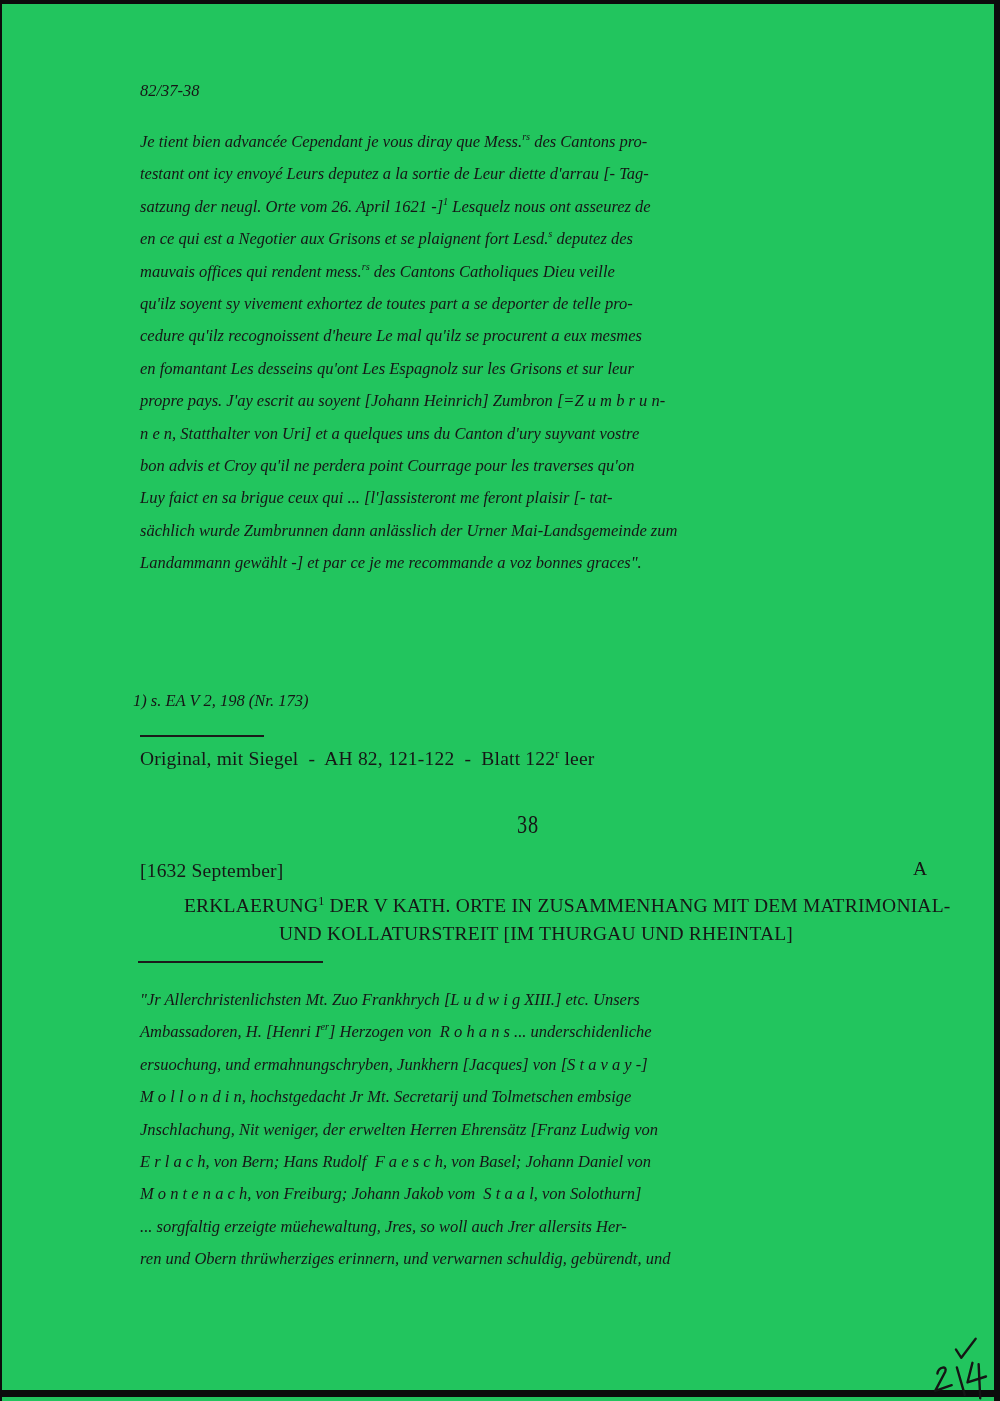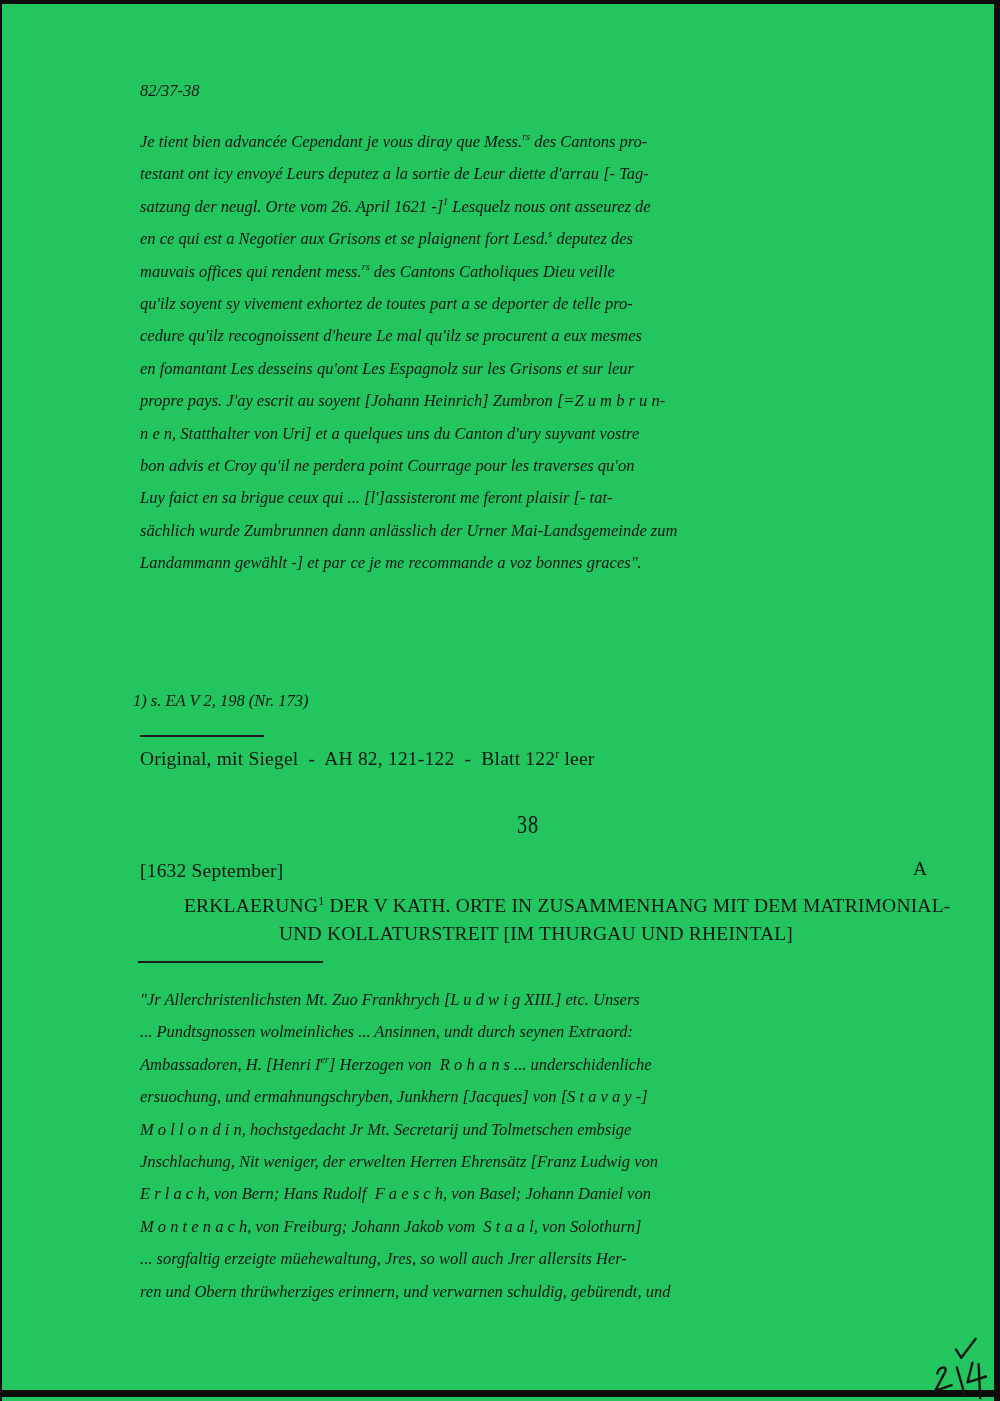--- a/index.html
+++ b/index.html
@@ -59,21 +59,20 @@
   <div class="abs roman single" style="left:140px;top:858px;">[1632 September]</div>
   <div class="abs roman single" style="left:913px;top:856px;">A</div>
 
   <div class="abs roman single" style="left:140px;top:893px;margin-left:44px;">ERKLAERUNG<sup>1</sup> DER V KATH. ORTE IN ZUSAMMENHANG MIT DEM MATRIMONIAL-</div>
   <div class="abs roman single" style="left:279px;top:921px;">UND KOLLATURSTREIT [IM THURGAU UND RHEINTAL]</div>
 
   <div class="abs rule" style="left:138px;top:961px;width:185px;height:2px;"></div>
 
   <div class="abs ital" style="left:140px;top:984px;width:820px;">
       <div class="tline">"Jr Allerchristenlichsten Mt. Zuo Frankhrych [L u d w i g XIII.] etc. Unsers</div>
-      <div class="tline">... Pundtsgnossen wolmeinliches ... Ansinnen, undt durch seynen Extraord:</div>
       <div class="tline">Ambassadoren, H. [Henri I<sup>er</sup>] Herzogen von  R o h a n s ... underschidenliche</div>
       <div class="tline">ersuochung, und ermahnungschryben, Junkhern [Jacques] von [S t a v a y -]</div>
       <div class="tline">M o l l o n d i n, hochstgedacht Jr Mt. Secretarij und Tolmetschen embsige</div>
       <div class="tline">Jnschlachung, Nit weniger, der erwelten Herren Ehrensätz [Franz Ludwig von</div>
       <div class="tline">E r l a c h, von Bern; Hans Rudolf  F a e s c h, von Basel; Johann Daniel von</div>
       <div class="tline">M o n t e n a c h, von Freiburg; Johann Jakob vom  S t a a l, von Solothurn]</div>
       <div class="tline">... sorgfaltig erzeigte müehewaltung, Jres, so woll auch Jrer allersits Her-</div>
       <div class="tline">ren und Obern thrüwherziges erinnern, und verwarnen schuldig, gebürendt, und</div>
     </div>
 

